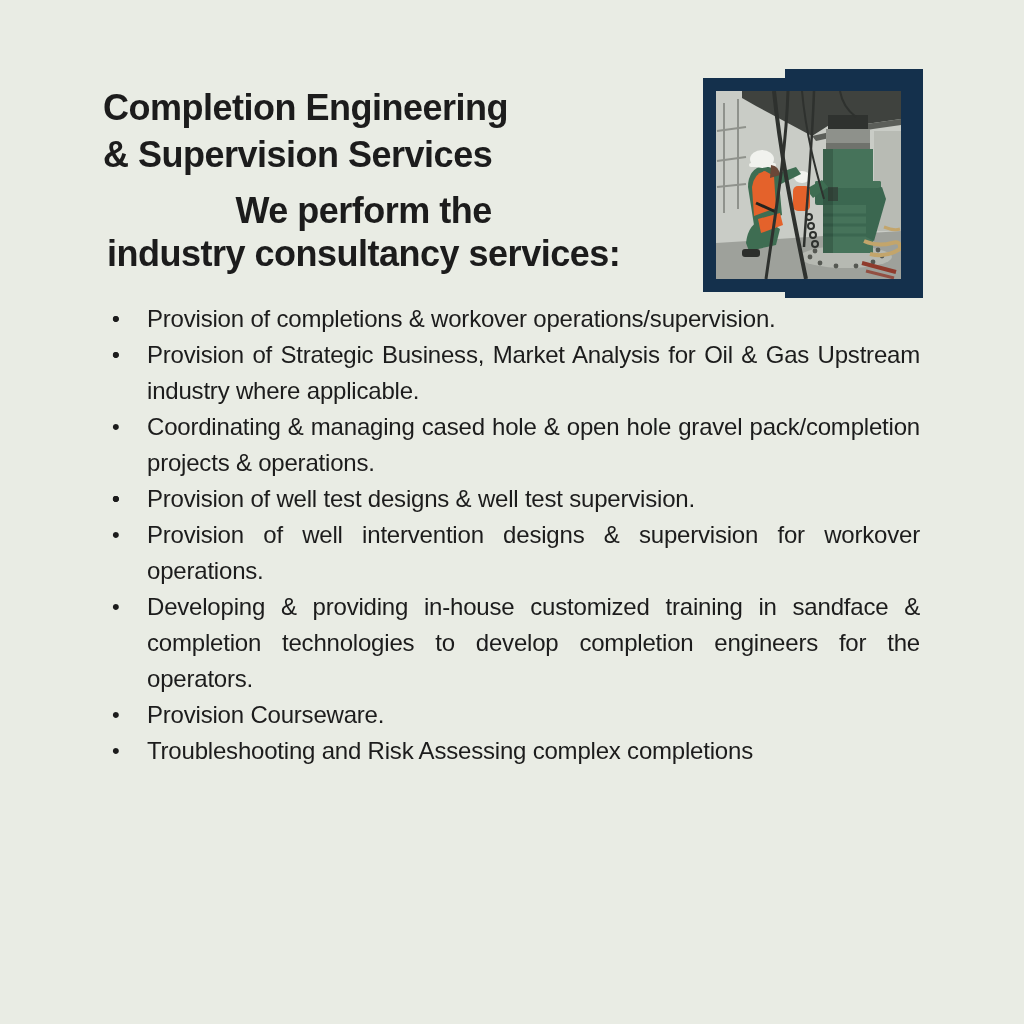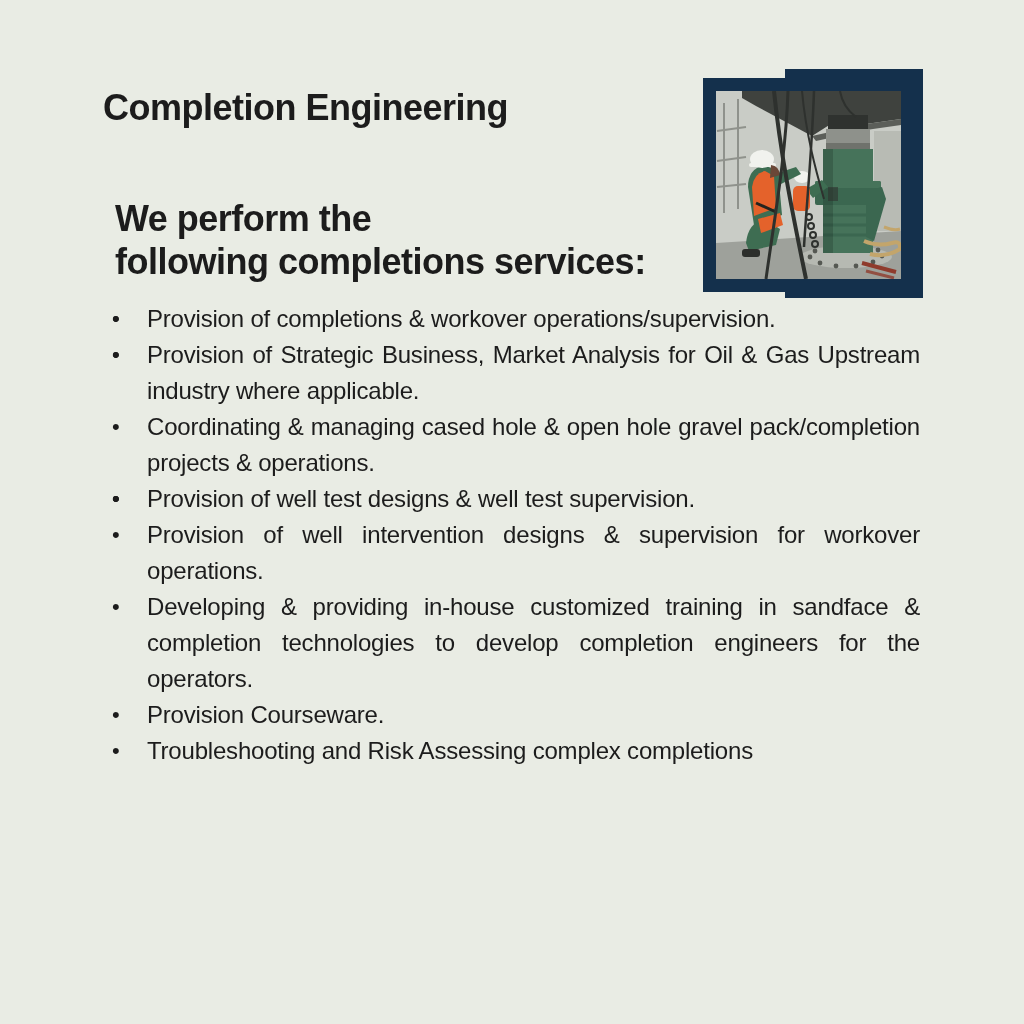--- a/index.html
+++ b/index.html
@@ -29,26 +29,27 @@
     font-size: 36px;
     font-weight: 700;
     line-height: 47px;
     letter-spacing: -0.5px;
     color: var(--text_color, #1c1c1c);
   }
   .subtitle {
     position: absolute;
     left: 107px;
     top: 189px;
-    margin: 8px;
+    margin: 0;
     font-size: 36px;
     font-weight: 700;
     line-height: 43px;
     letter-spacing: -0.5px;
     color: var(--text_color, #1c1c1c);
+    text-align: center;
   }
   .title .line, .subtitle .line { display: block; }
 
   
   .photo-backdrop {
     position: absolute;
     left: 785px;
     top: 69px;
     width: 138px;
     height: 229px;
@@ -117,25 +118,26 @@
     font-size: 22px;
   }
 </style>
 </head>
 <body>
 
 <div class="page">
 
   <h1 class="title">
     <span class="line">Completion Engineering</span>
+    <span class="line">&amp; Supervision Services</span>
   </h1>
 
   <h2 class="subtitle">
     <span class="line">We perform the</span>
-    <span class="line">following completions services:</span>
+    <span class="line">industry consultancy services:</span>
   </h2>
 
   <div class="photo-backdrop"></div>
 
   <div class="photo-frame">
     <div class="photo-inner">
       <svg viewBox="0 0 185 188" preserveAspectRatio="none" role="img">
 
         <rect class="c-sky" x="0" y="0" width="185" height="188"></rect>
 

